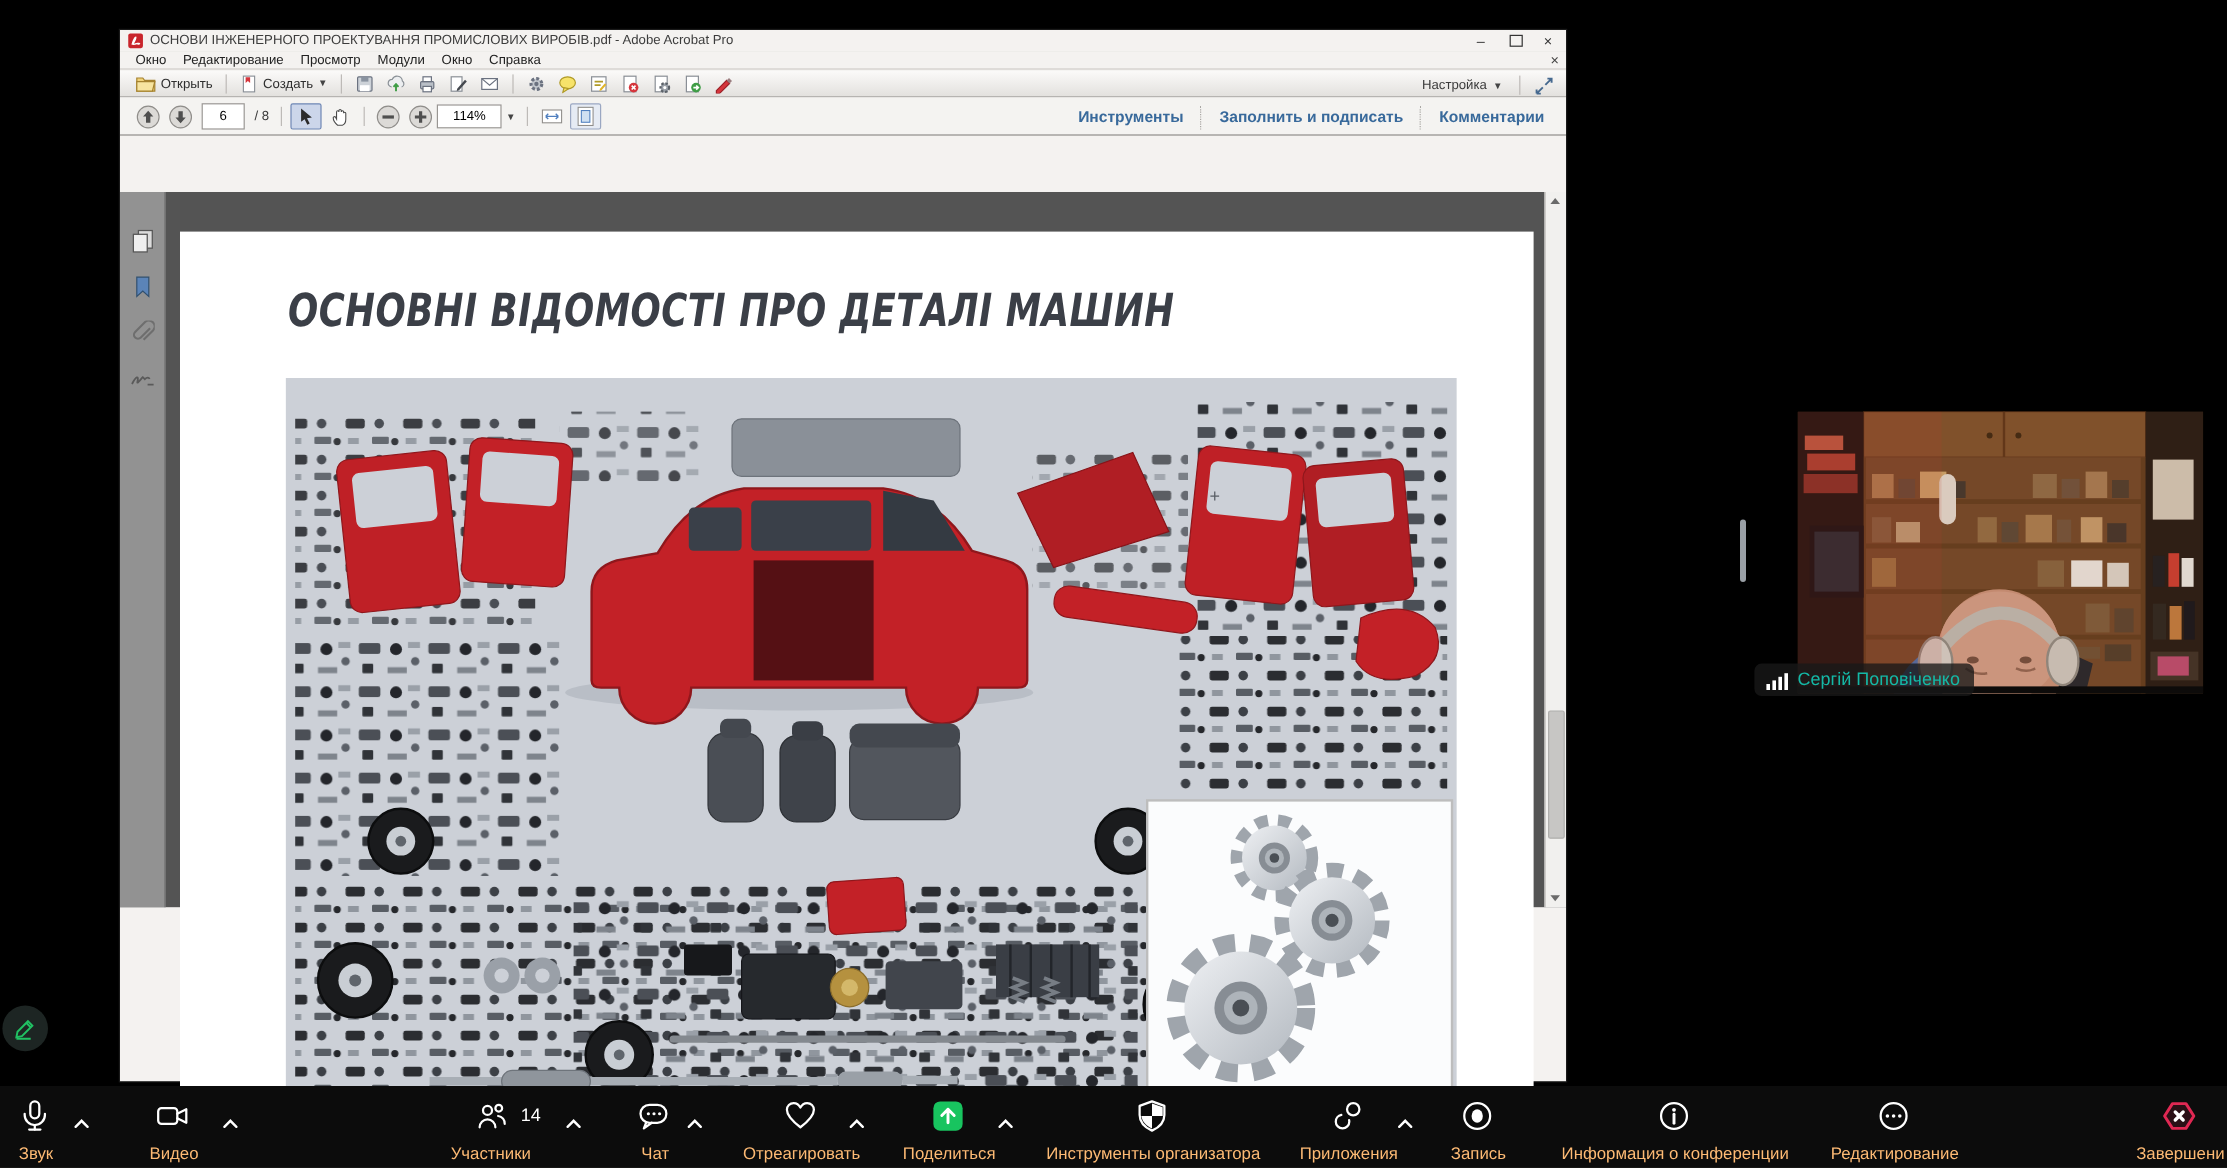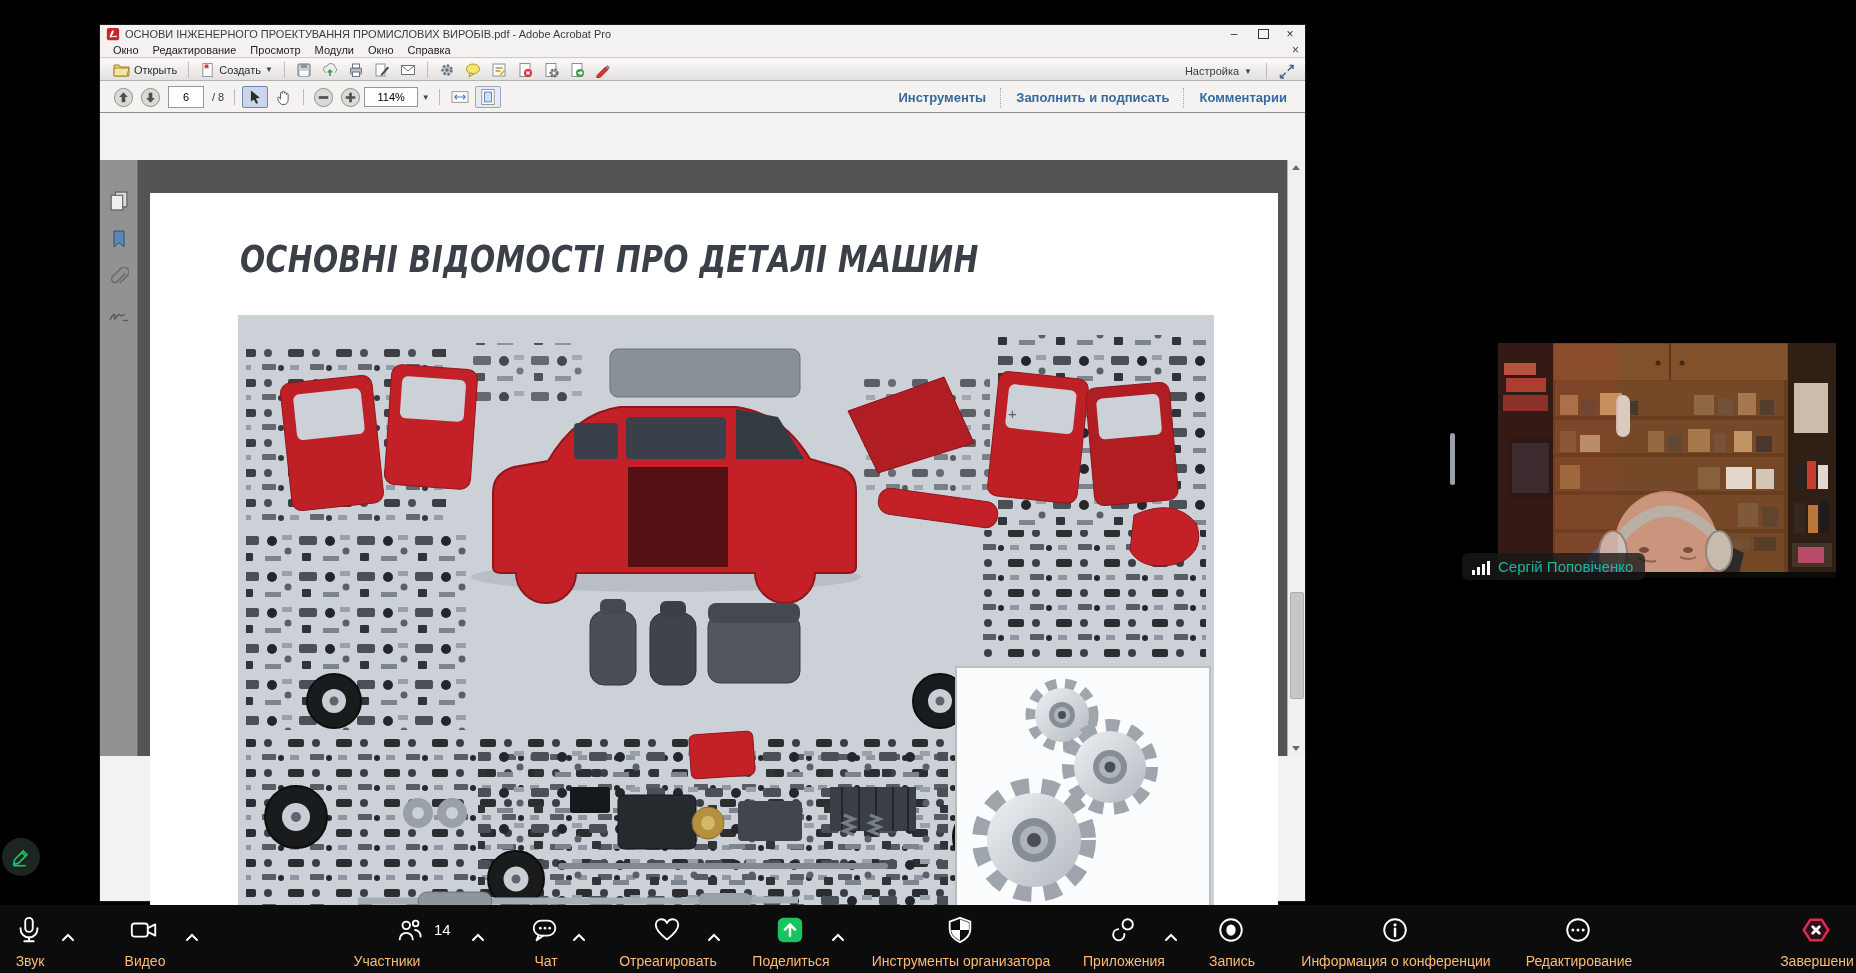--- a/index.html
+++ b/index.html
@@ -557,21 +557,21 @@
       <div class="zlabel" style="position: absolute; top: 48px; left: 145px;">Видео</div>
       <span class="zcaret" style="position: absolute; left: 185px; top: 23px;"><svg width="14" height="9" viewBox="0 0 14 9" fill="none" stroke="#fff" stroke-width="2" stroke-linecap="round">
           <path d="M2 7 L7 2 L12 7"></path>
         </svg></span>
       <div class="zicon-wrap" style="left: 411px; position: absolute; top: 10px;"><svg viewBox="0 0 32 32" width="30" height="30" fill="none" stroke="#fff" stroke-width="2" stroke-linecap="round" stroke-linejoin="round">
           <circle cx="12" cy="11" r="4"></circle>
           <path d="M5 26 a7 7 0 0 1 14 0"></path>
           <circle cx="22" cy="9" r="3"></circle>
           <path d="M21.5 16 a6.5 6.5 0 0 1 5.8 7"></path>
         </svg></div>
-      <div class="zlabel" style="position: absolute; top: 48px; left: 387px;">Участники</div>
+      <div class="zlabel" style="position: absolute; top: 48px; left: 409px;">Участники</div>
       <span class="zcaret" style="position: absolute; left: 471px; top: 23px;"><svg width="14" height="9" viewBox="0 0 14 9" fill="none" stroke="#fff" stroke-width="2" stroke-linecap="round">
           <path d="M2 7 L7 2 L12 7"></path>
         </svg></span>
       <span style="position: absolute; left: 434px; top: 16px; color: rgb(255, 255, 255); font-size: 15px;">14</span>
       <div class="zicon-wrap" style="left: 546px; position: absolute; top: 10px;"><svg viewBox="0 0 32 32" width="30" height="30" fill="none" stroke="#fff" stroke-width="2" stroke-linecap="round" stroke-linejoin="round">
           <rect x="4" y="6" width="23" height="16" rx="8"></rect>
           <path d="M9 22 L7 27 L14 22"></path>
           <circle cx="11" cy="14" r="1.4" fill="#fff" stroke="none"></circle>
           <circle cx="16" cy="14" r="1.4" fill="#fff" stroke="none"></circle>
           <circle cx="21" cy="14" r="1.4" fill="#fff" stroke="none"></circle>

